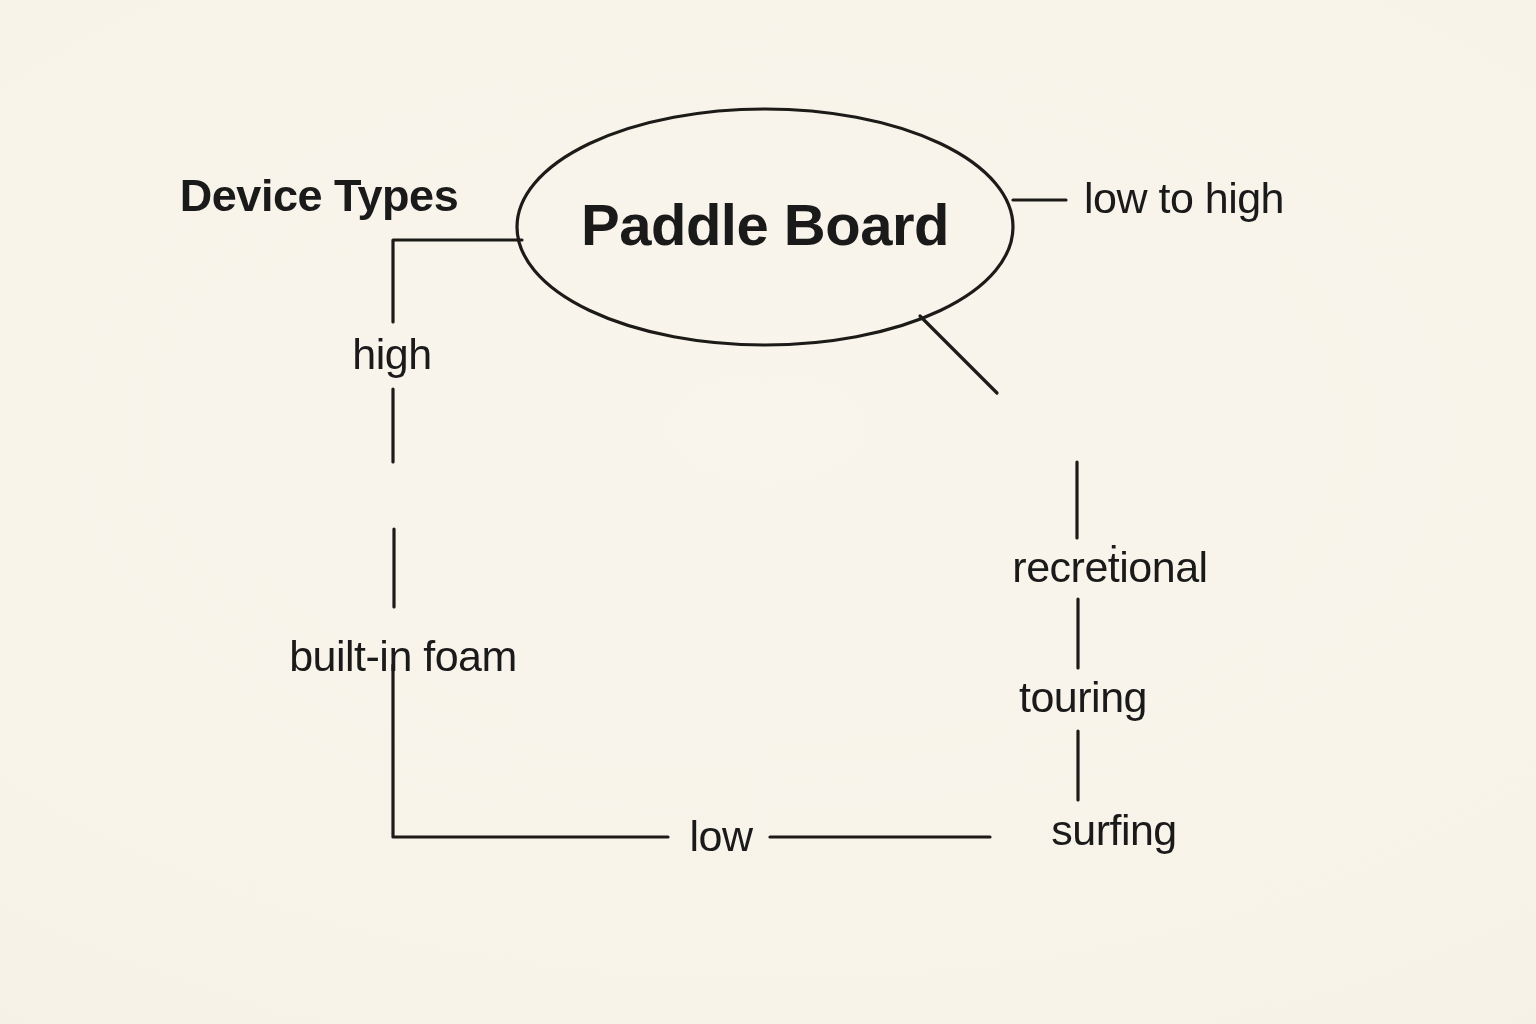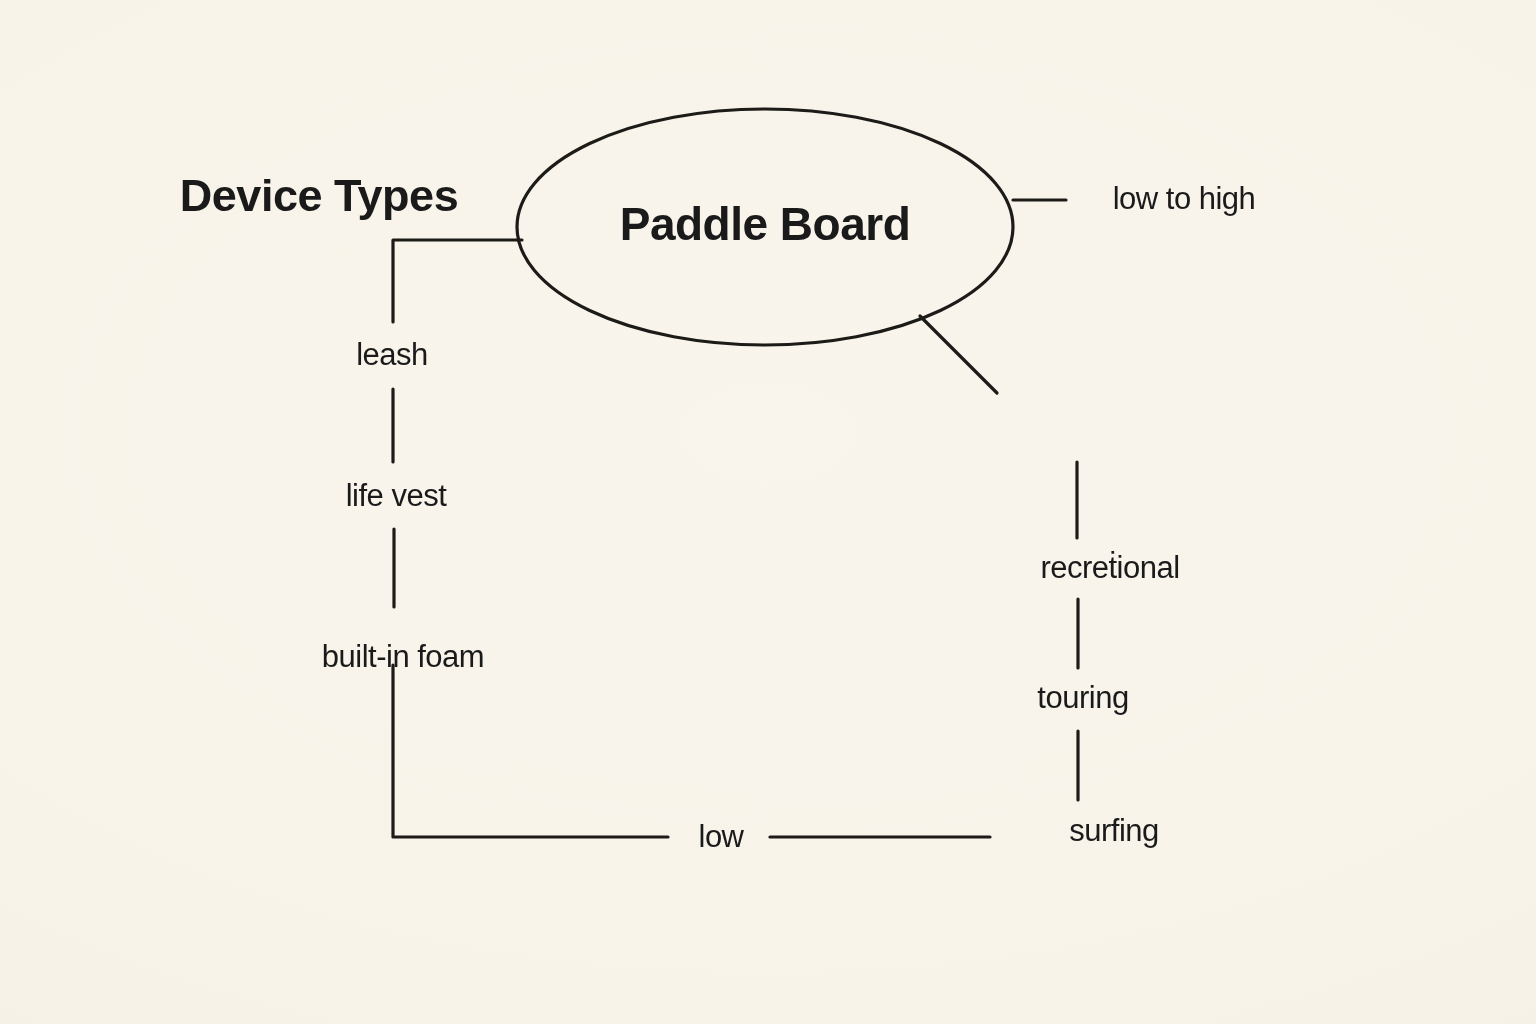--- a/index.html
+++ b/index.html
@@ -35,25 +35,25 @@
     white-space: nowrap;
     letter-spacing: -0.5px;
     line-height: 1.1;
   }
   .heading {
     font-weight: 700;
     font-size: 45px;
   }
   .item {
     font-weight: 400;
-    font-size: 31px;
+    font-size: 43px;
   }
   .node-title {
     font-weight: 700;
-    font-size: 46px;
+    font-size: 58px;
     text-align: center;
     line-height: 1.34;
   }
 </style>
 </head>
 <body>
 
 <div class="stage">
 
   <svg class="connectors" width="1536" height="1024" viewBox="0 0 1536 1024">
@@ -83,22 +83,21 @@
 
   <div class="label heading" style="left:319px; top:196px;">Device Types</div>
 
   <div class="label node-title" style="left:765px; top:225px;">
     <div>Paddle Board</div>
   </div>
 
   <div class="label item" style="left:1184px; top:199px;">low to high</div>
 
 
-  <div class="label item" style="left:392px; top:355px;">leash</div>
-  <div class="label item" style="left:396px; top:496px;">life vest</div>
+  <div class="label item" style="left:392px; top:355px;">high</div>
   <div class="label item" style="left:403px; top:632px;margin-top:25px;">built-in foam</div>
 
   <div class="label item" style="left:1098px; top:568px;margin-left:12px;">recreṫional</div>
   <div class="label item" style="left:1083px; top:698px;">touring</div>
   <div class="label item" style="left:1114px; top:831px;">surfing</div>
 
   <div class="label item" style="left:721px; top:837px;text-align:center;">low</div>
 
 </div>
 

